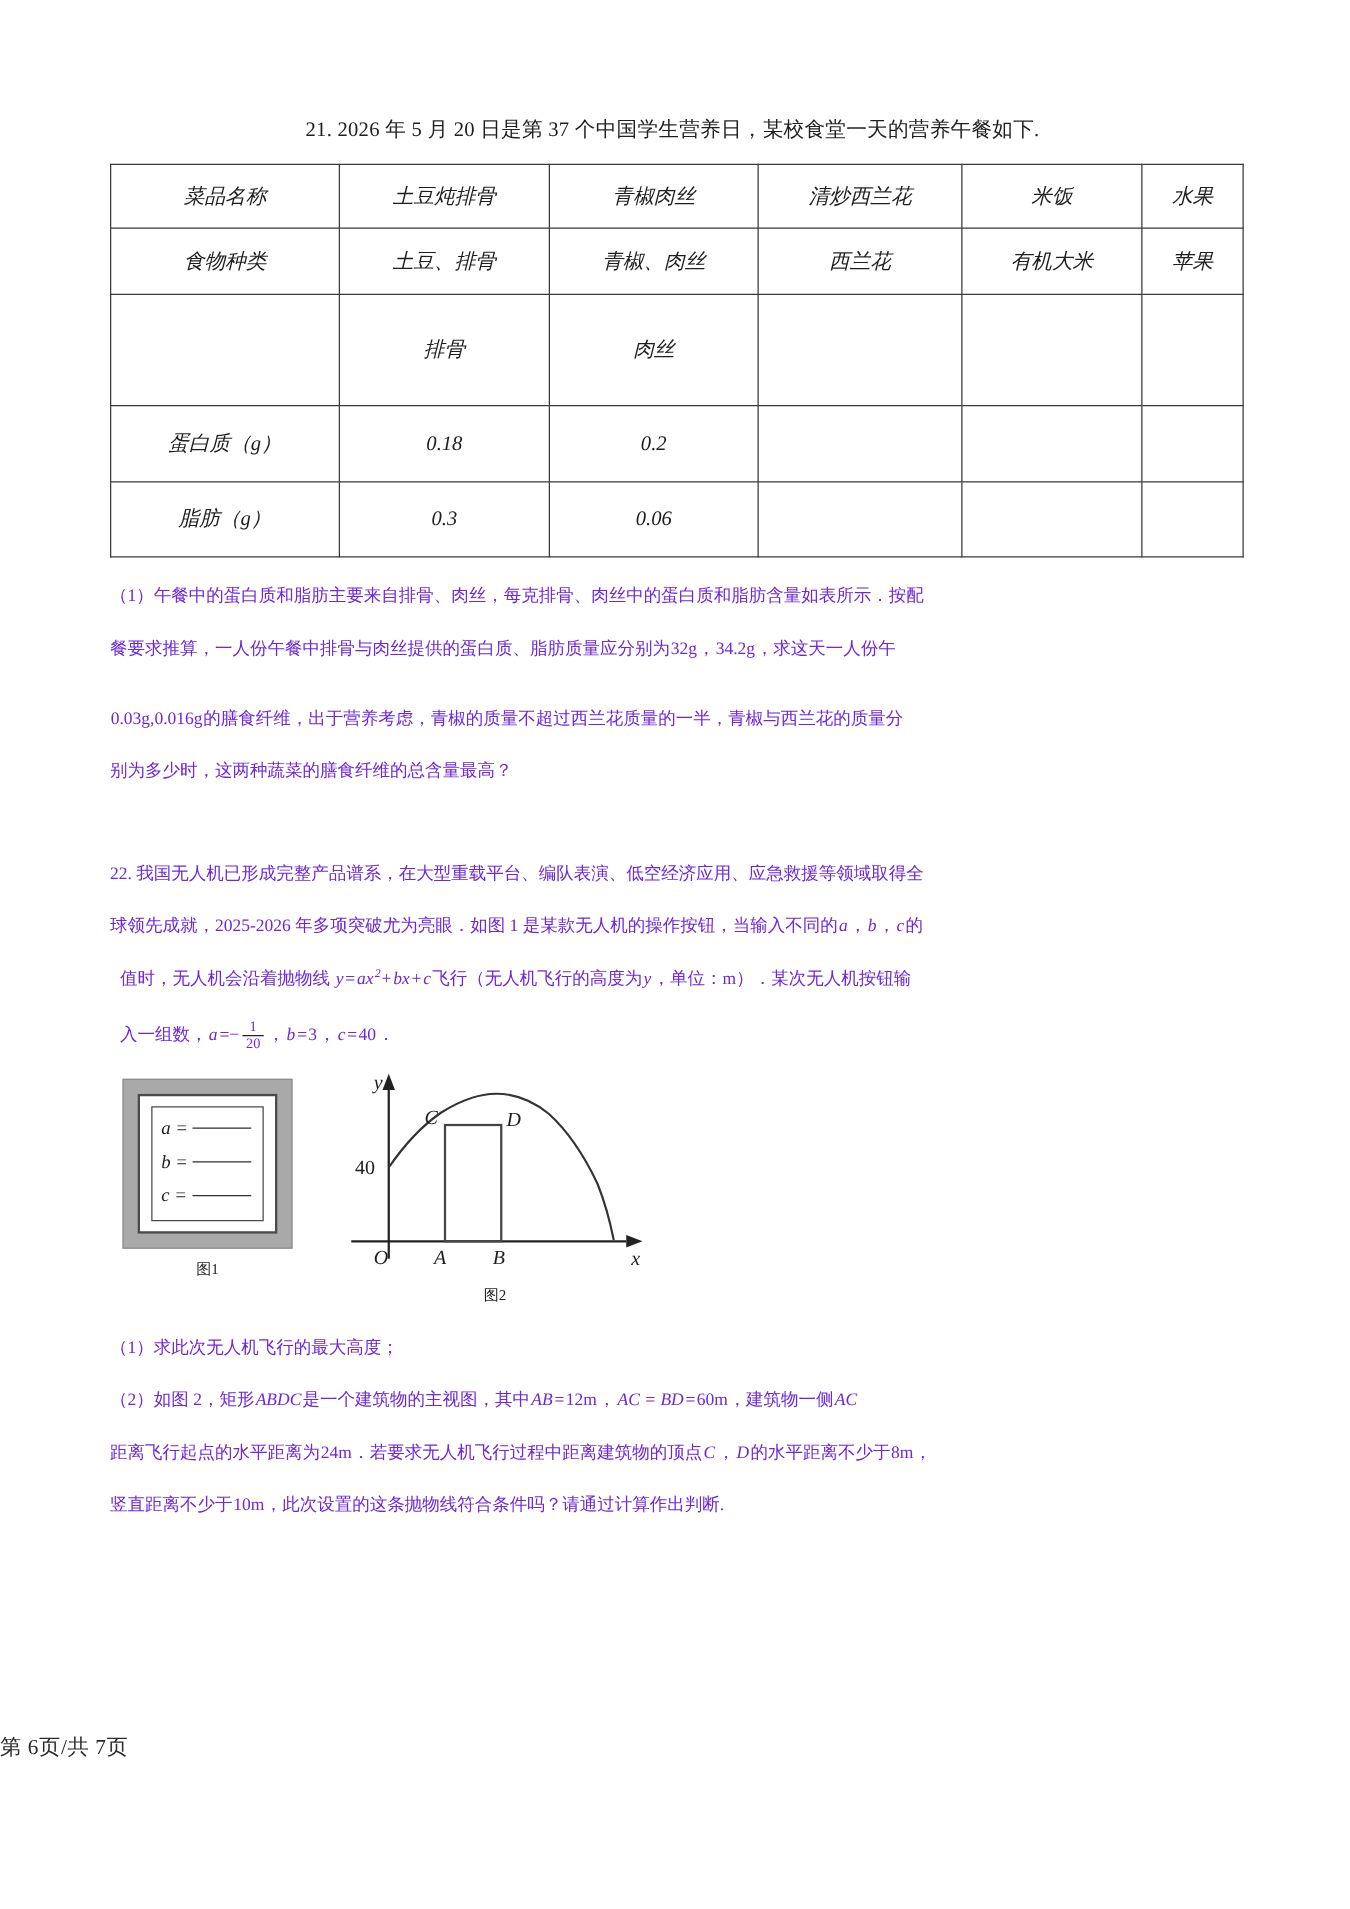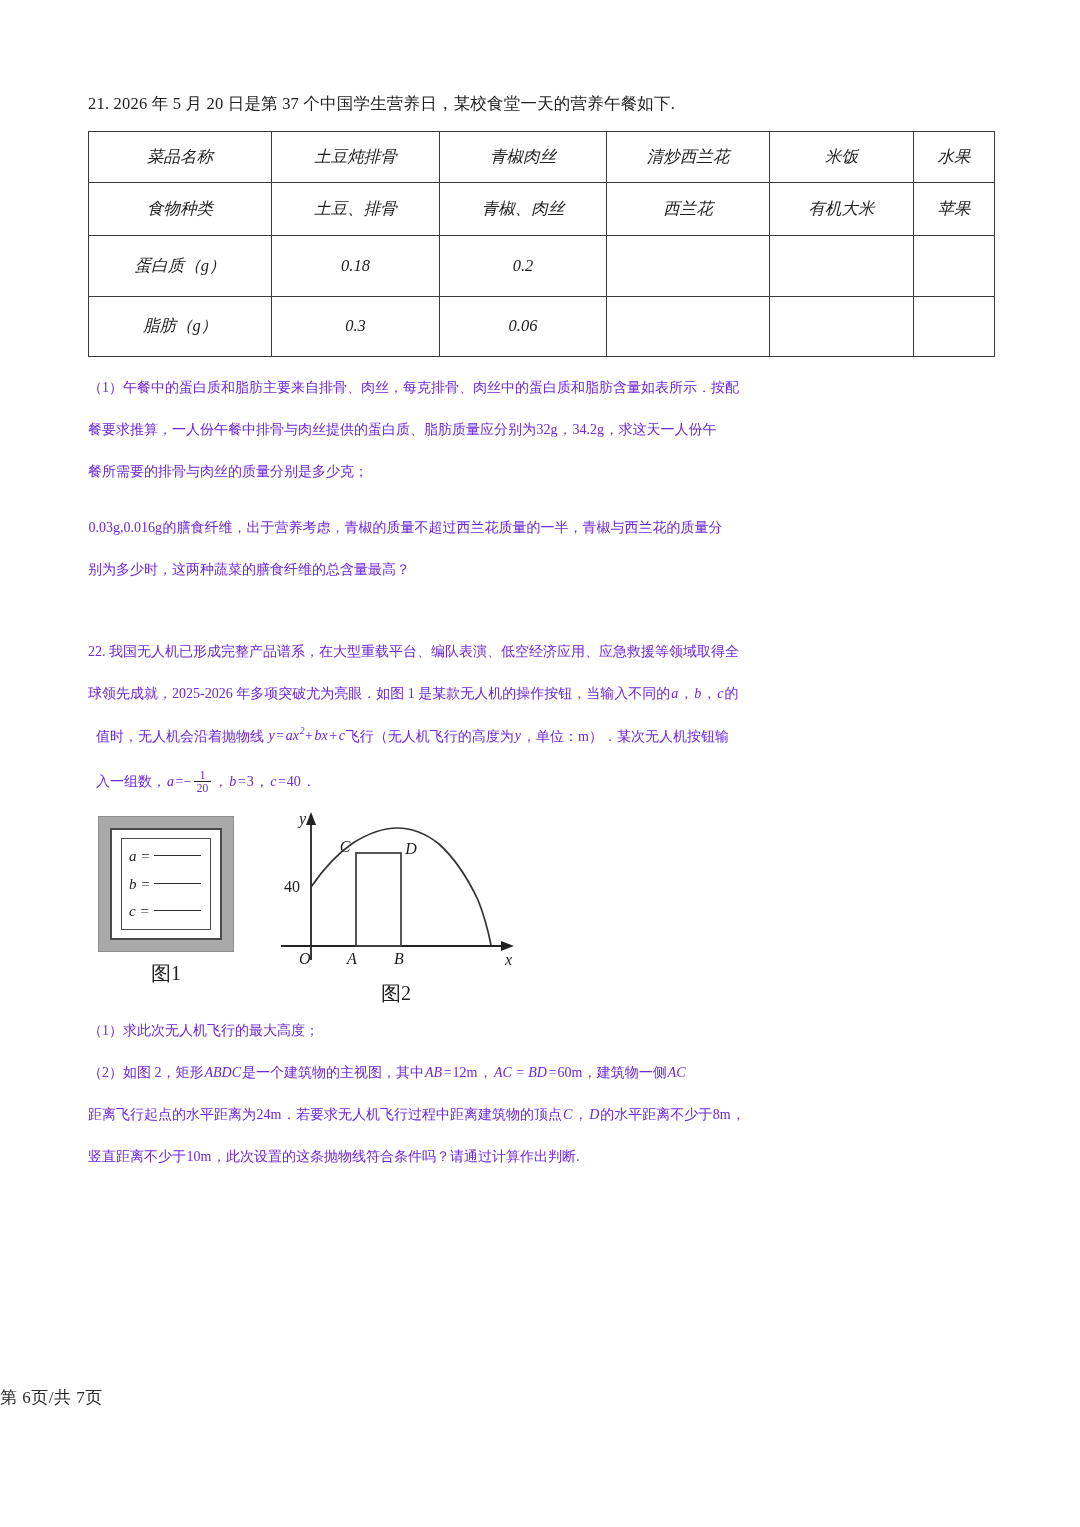--- a/index.html
+++ b/index.html
@@ -28,20 +28,21 @@
     width: 900px;
   }
 
   
   .q-line {
     font-size: 16.5px;
     line-height: 1.0;
     letter-spacing: 0.2px;
     color: #1e1e1e;
     white-space: nowrap;
+    text-align: center;
   }
   .para {
     font-size: 14px;
     color: #6d28d9;
     white-space: nowrap;
   }
   .indent { padding-left: 8px; }
 
   
   .mi {
@@ -150,21 +151,21 @@
   .fig1-row .rule {
     flex: 1;
     height: 0;
     border-top: 1.5px solid #2f2f2f;
     margin-left: 4px;
     margin-right: 3px;
     margin-bottom: 2px;
   }
   .fig-cap {
     text-align: center;
-    font-size: 20px;
+    font-size: 12px;
     margin-top: 8px;
     color: #1e1e1e;
   }
   .fig1-cap { width: 136px; }
 
   .fig2-wrap {
     position: absolute;
     left: 185px;
     top: 0px;
     width: 250px;
@@ -207,20 +208,28 @@
         </tr>
         <tr>
           <td class="c0 r-2">食物种类</td>
           <td class="c1 r-2">土豆、排骨</td>
           <td class="c2 r-2">青椒、肉丝</td>
           <td class="c3 r-2">西兰花</td>
           <td class="c4 r-2">有机大米</td>
           <td class="c5 r-2">苹果</td>
         </tr>
         <tr>
+          <td class="c0 r-3"></td>
+          <td class="c1 r-3">排骨</td>
+          <td class="c2 r-3">肉丝</td>
+          <td class="c3 r-3"></td>
+          <td class="c4 r-3"></td>
+          <td class="c5 r-3"></td>
+        </tr>
+        <tr>
           <td class="c0 r-4">蛋白质（g）</td>
           <td class="c1 r-4">0.18</td>
           <td class="c2 r-4">0.2</td>
           <td class="c3 r-4"></td>
           <td class="c4 r-4"></td>
           <td class="c5 r-4"></td>
         </tr>
         <tr>
           <td class="c0 r-5">脂肪（g）</td>
           <td class="c1 r-5">0.3</td>
@@ -229,21 +238,20 @@
           <td class="c4 r-5"></td>
           <td class="c5 r-5"></td>
         </tr>
       </tbody>
     </table>
 
     <div class="gap-md"></div>
 
     <div class="para lh">（1）午餐中的蛋白质和脂肪主要来自排骨、肉丝，每克排骨、肉丝中的蛋白质和脂肪含量如表所示．按配</div>
     <div class="para lh"><span>餐要求推算，一人份午餐中排骨与肉丝提供的蛋白质、脂肪质量应分别为</span><span class="mn">32g</span><span>，</span><span class="mn">34.2g</span><span>，求这天一人份午</span></div>
-    <div class="para lh">餐所需要的排骨与肉丝的质量分别是多少克；</div>
 
     <div class="gap-sm"></div>
 
     <div class="para lh"><span class="mn">0.03g,0.016g</span><span>的膳食纤维，出于营养考虑，青椒的质量不超过西兰花质量的一半，青椒与西兰花的质量分</span></div>
     <div class="para lh">别为多少时，这两种蔬菜的膳食纤维的总含量最高？</div>
 
     <div class="gap-lg"></div>
 
     <div class="para lh">22. 我国无人机已形成完整产品谱系，在大型重载平台、编队表演、低空经济应用、应急救援等领域取得全</div>
     <div class="para lh"><span>球领先成就，2025-2026 年多项突破尤为亮眼．如图 1 是某款无人机的操作按钮，当输入不同的</span><span class="mi">a</span>，<span class="mi">b</span>，<span class="mi">c</span><span>的</span></div>

